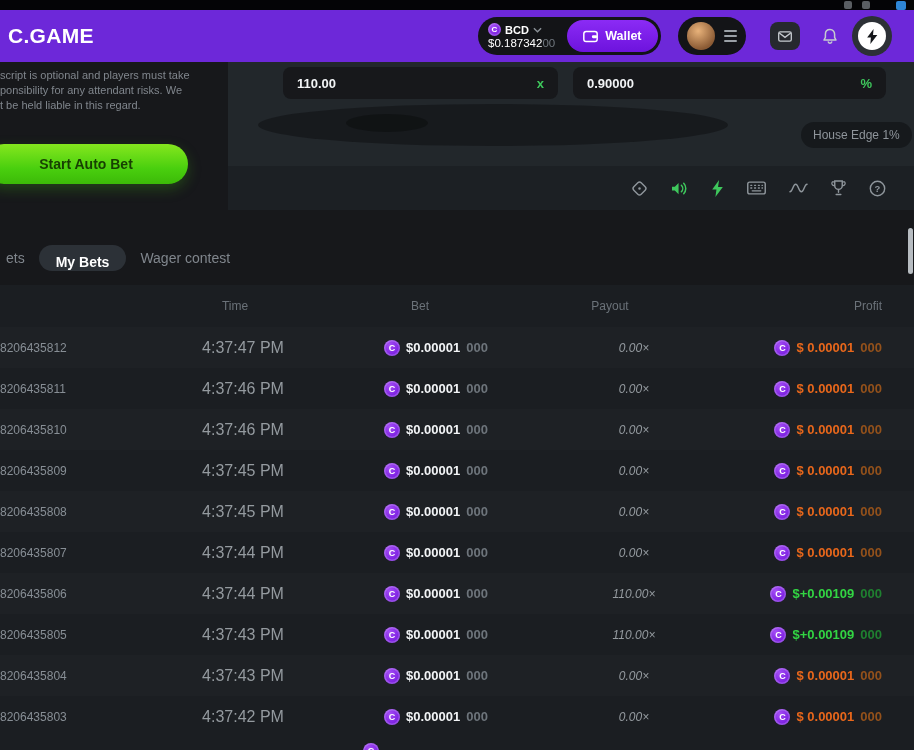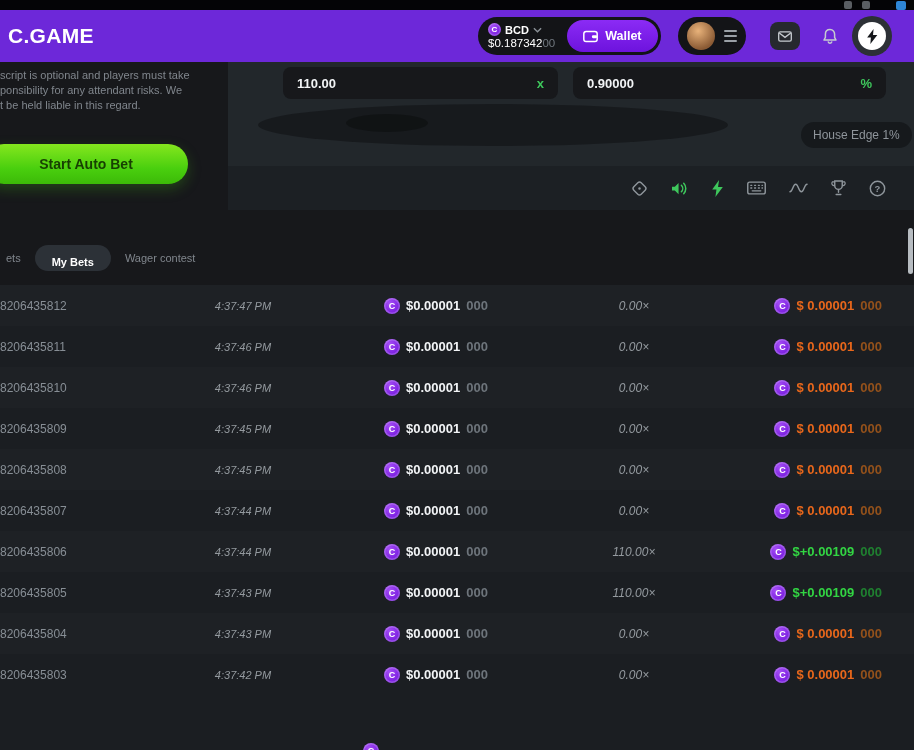--- a/index.html
+++ b/index.html
@@ -45,35 +45,35 @@
   .g-input .val { font-size:13px; font-weight:bold; color:#f2f4f6; }
   .g-input .suf { font-size:13px; font-weight:bold; color:#3ec75c; }
   .inp1 { left:55px; width:275px; }
   .inp2 { left:345px; width:313px; }
   .house-edge { position:absolute; left:573px; top:60px; height:26px; line-height:26px; padding:0 12px; border-radius:13px; background:rgba(10,12,14,.5); color:#8f959b; font-size:12px; }
   .g-toolbar { position:absolute; left:0; right:0; bottom:0; height:44px; background:#1c2024; display:flex; align-items:center; justify-content:flex-end; gap:23px; padding-right:28px; }
   .tool-icon { display:flex; align-items:center; justify-content:center; cursor:pointer; }
 
   
   .tabs { position:absolute; top:245px; left:0; height:26px; display:flex; align-items:center; gap:8px; }
-  .tab { font-size:11px; color:#80868d; cursor:pointer; padding:0 6px; }
+  .tab { font-size:14px; color:#80868d; cursor:pointer; padding:0 6px; }
   .tab.active { background:#2c3137; color:#fff; font-weight:bold; border-radius:14px; height:26px; line-height:26px; padding:4px 17px; }
 
   
   .table-panel { position:absolute; top:285px; left:0; width:914px; height:465px; background:#1b1e22; }
   .thead, .trow { display:grid; grid-template-columns:150px 170px 200px 180px 1fr; align-items:center; padding-right:32px; }
   .thead { height:42px; color:#6b7279; font-size:12px; }
   .trow { height:41px; cursor:pointer;gap:8px; }
   .trow:nth-child(odd) { background:rgba(255,255,255,.015); }
   .h-time,.c-time { text-align:center; }
   .h-bet,.c-bet { text-align:center; }
   .h-payout,.c-payout { text-align:center; }
   .h-profit,.c-profit { text-align:right; }
   .c-id { font-size:12px; color:#878e95; }
-  .c-time { font-size:11px; color:#949a9f;font-style:italic; }
+  .c-time { font-size:16px; color:#949a9f; }
   .c-bet { display:flex; align-items:center; justify-content:center; gap:6px; font-size:13px; font-weight:bold; }
   .bet-main { color:#f2f4f6; } .bet-dim { color:#6d747b; }
   .c-payout { font-size:12px; color:#949a9f;font-style:italic; }
   .c-profit { display:flex; align-items:center; justify-content:flex-end; gap:6px; font-size:13px; font-weight:bold; }
   .c-profit.loss .p-main { color:#e8671b; } .c-profit.loss .p-dim { color:#93511b; }
   .c-profit.win .p-main { color:#32d543; } .c-profit.win .p-dim { color:#1f8030; }
   .partial-coin { position:absolute; left:363px; top:458px; }
 
   .scroll-thumb { position:absolute; right:1px; top:228px; width:5px; height:46px; border-radius:3px; background:#b7bcc1; cursor:grab; }
 </style>
@@ -216,20 +216,27 @@
     </div>
   </div>
 
   <div class="tabs">
     <span class="tab">ets</span>
     <span class="tab active">My Bets</span>
     <span class="tab">Wager contest</span>
   </div>
 
   <div class="table-panel">
+    <div class="thead">
+      <span class="h-id"></span>
+      <span class="h-time">Time</span>
+      <span class="h-bet">Bet</span>
+      <span class="h-payout">Payout</span>
+      <span class="h-profit">Profit</span>
+    </div>
     <div id="rows-host">
         <div class="trow">
     <span class="c-id">8206435812</span>
     <span class="c-time">4:37:47 PM</span>
     <span class="c-bet">
       <span class="coin coinC">C</span>
       <span class="bet-main">$0.00001</span>
             <span class="bet-dim">000</span>
     </span>
     <span class="c-payout">0.00×</span>

